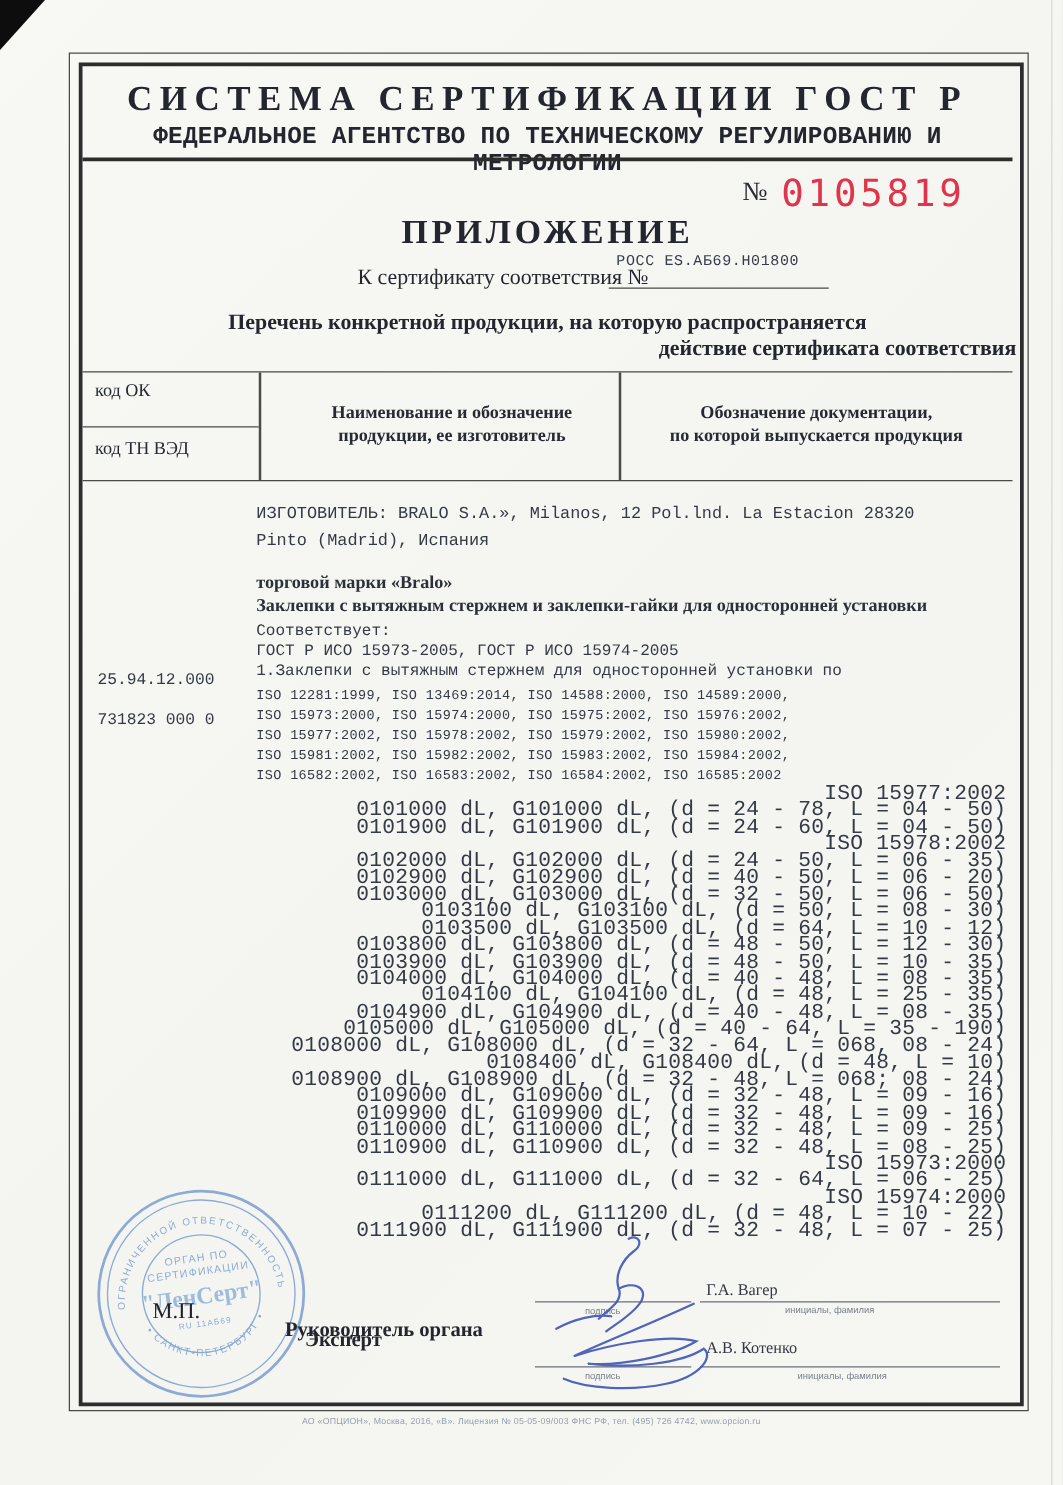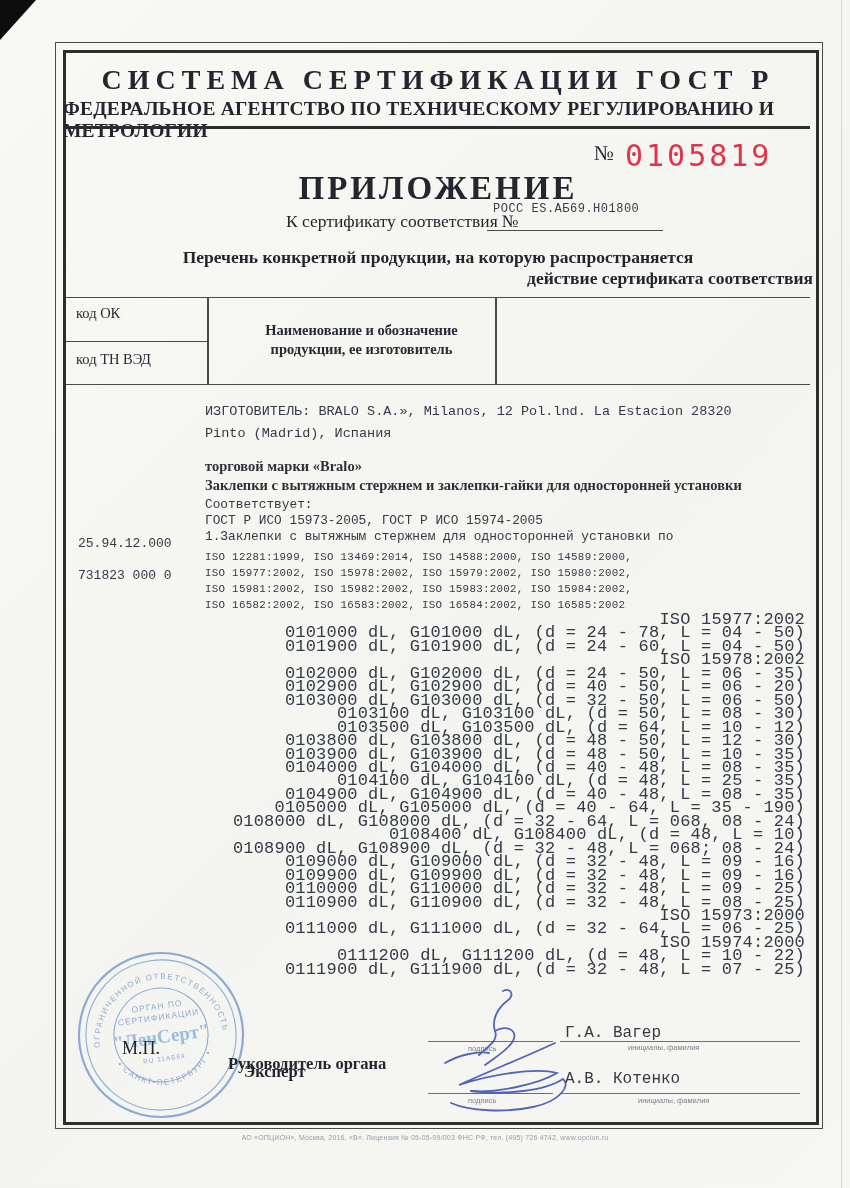--- a/index.html
+++ b/index.html
@@ -9,28 +9,28 @@
         overflow:hidden;color:#262a33;}
   .corner-black{position:absolute;left:0;top:0;width:36px;height:40px;
         background:#0d0d0d;clip-path:polygon(0 0,100% 0,0 100%);}
   .scan-edge{position:absolute;right:8px;top:0;width:1px;height:100%;background:#d9d9d4;}
   .border-outer{position:absolute;left:55px;top:42px;width:766px;height:1085px;
         border:1.5px solid #4a4a48;}
   .border-inner{position:absolute;left:63px;top:50px;width:750px;height:1069px;
         border:3px solid #2d2d2e;}
   .hdr-title{position:absolute;left:63px;top:64px;width:750px;text-align:center;
         font-size:28px;font-weight:bold;letter-spacing:6px;color:#23262e;}
-  .hdr-sub{position:absolute;left:63px;top:98px;width:750px;text-align:left;
-        font-size:19.5px;font-weight:bold;letter-spacing:0.2px;color:#23262e;}
+  .hdr-sub{position:absolute;left:63px;top:98px;width:750px;text-align:center;
+        font-size:19.5px;font-weight:bold;letter-spacing:0.2px;color:#23262e;font-family:Liberation Mono, monospace;}
   .hdr-rule{position:absolute;left:66px;top:126px;width:744px;height:2.5px;background:#2d2d2e;}
   .num-label{position:absolute;left:594px;top:141px;font-size:21px;color:#2a2d35;}
   .num-value{position:absolute;left:625px;top:138px;font-family:"DejaVu Sans Mono",monospace;
         font-size:30px;letter-spacing:3px;color:#e0344a;}
   .apx-title{position:absolute;left:63px;top:170px;width:750px;text-align:center;
-        font-size:33px;font-weight:bold;letter-spacing:3px;color:#23262e;}
+        font-size:27px;font-weight:bold;letter-spacing:3px;color:#23262e;}
   .cert-label{position:absolute;left:286px;top:211px;font-size:17.5px;color:#23262e;}
   .cert-number{position:absolute;left:493px;top:202px;font-family:"Liberation Mono",monospace;
         font-size:12px;letter-spacing:0.5px;color:#363c48;}
   .cert-line{position:absolute;left:487px;top:230px;width:176px;height:1.2px;background:#4a4a48;}
   .list-h1{position:absolute;left:63px;top:247px;width:750px;text-align:center;
         font-size:17.5px;font-weight:bold;color:#23262e;}
   .list-h2{position:absolute;left:63px;top:268px;width:750px;text-align:right;
         font-size:17.5px;font-weight:bold;color:#23262e;}
   .tbl{position:absolute;left:66px;top:297px;width:744px;height:86px;
         border-top:1.5px solid #4a4a48;border-bottom:1.5px solid #4a4a48;}
@@ -51,21 +51,21 @@
   .mono{font-family:"Liberation Mono",monospace;color:#343a45;}
   .mfr{font-size:13.5px;line-height:22px;}
   .prod{font-size:14.5px;line-height:18.5px;color:#2c3038;margin-top:12px;font-weight:600;}
   .gost{font-size:12.8px;line-height:16px;margin-top:3px;}
   .isoblk{font-size:10.8px;line-height:16px;letter-spacing:0.3px;margin-top:4px;}
   .specblk{font-size:17px;line-height:13.45px;letter-spacing:0.2px;text-align:right;}
   .mp{position:absolute;left:122px;top:1038px;font-size:18px;color:#1f2229;}
   .sig-label{font-size:16.5px;font-weight:bold;color:#23262e;position:absolute;left:228px;margin-top:32px;}
   .sig-line{position:absolute;height:1.1px;background:#6a7078;}
   .sig-cap{position:absolute;font-family:"Liberation Sans",sans-serif;font-size:7.5px;color:#7a828c;}
-  .sig-name{position:absolute;font-family:Liberation Mono, monospace;font-size:16px;color:#343a45;}
+  .sig-name{position:absolute;font-family:Liberation Serif, serif;font-size:13px;color:#343a45;}
   .stamp{position:absolute;left:72px;top:946px;width:178px;height:178px;opacity:0.85;
         transform:rotate(-8deg);}
   .autograph{position:absolute;left:415px;top:985px;width:200px;height:135px;}
   .footer{position:absolute;left:0;top:1134px;width:850px;text-align:center;
         font-family:"Liberation Sans",sans-serif;font-size:7px;color:#95a0ad;letter-spacing:0.2px;}
 </style>
 </head>
 <body>
 
 <div class="page">
@@ -93,20 +93,24 @@
   <div class="tbl">
     <div class="v1"></div>
     <div class="v2"></div>
     <div class="h1"></div>
     <div class="c1a">код ОК</div>
     <div class="c1b">код ТН ВЭД</div>
     <div class="c2">
       <div>Наименование и обозначение</div>
       <div>продукции, ее изготовитель</div>
     </div>
+    <div class="c3">
+      <div>Обозначение документации,</div>
+      <div>по которой выпускается продукция</div>
+    </div>
   </div>
 
   <div class="code-ok mono">25.94.12.000</div>
   <div class="code-tn mono">731823 000 0</div>
 
   <div class="bodycol">
     <div class="mono mfr">
       <div>ИЗГОТОВИТЕЛЬ: BRALO S.A.», Milanos, 12 Pol.lnd. La Estacion 28320</div>
       <div>Pinto (Madrid), Испания</div>
     </div>
@@ -114,20 +118,21 @@
       <div>торговой марки «Bralo»</div>
       <div>Заклепки с вытяжным стержнем и заклепки-гайки для односторонней установки</div>
     </div>
     <div class="mono gost">
       <div>Соответствует:</div>
       <div>ГОСТ Р ИСО 15973-2005, ГОСТ Р ИСО 15974-2005</div>
       <div>1.Заклепки с вытяжным стержнем для односторонней установки по</div>
     </div>
     <div class="mono isoblk">
         <div class="iso-line">ISO 12281:1999, ISO 13469:2014, ISO 14588:2000, ISO 14589:2000,</div>
+        <div class="iso-line">ISO 15973:2000, ISO 15974:2000, ISO 15975:2002, ISO 15976:2002,</div>
         <div class="iso-line">ISO 15977:2002, ISO 15978:2002, ISO 15979:2002, ISO 15980:2002,</div>
         <div class="iso-line">ISO 15981:2002, ISO 15982:2002, ISO 15983:2002, ISO 15984:2002,</div>
         <div class="iso-line">ISO 16582:2002, ISO 16583:2002, ISO 16584:2002, ISO 16585:2002</div>
       </div>
     <div class="mono specblk">
         <div class="spec-line">ISO 15977:2002</div>
         <div class="spec-line">0101000 dL, G101000 dL, (d = 24 - 78, L = 04 - 50)</div>
         <div class="spec-line">0101900 dL, G101900 dL, (d = 24 - 60, L = 04 - 50)</div>
         <div class="spec-line">ISO 15978:2002</div>
         <div class="spec-line">0102000 dL, G102000 dL, (d = 24 - 50, L = 06 - 35)</div>

